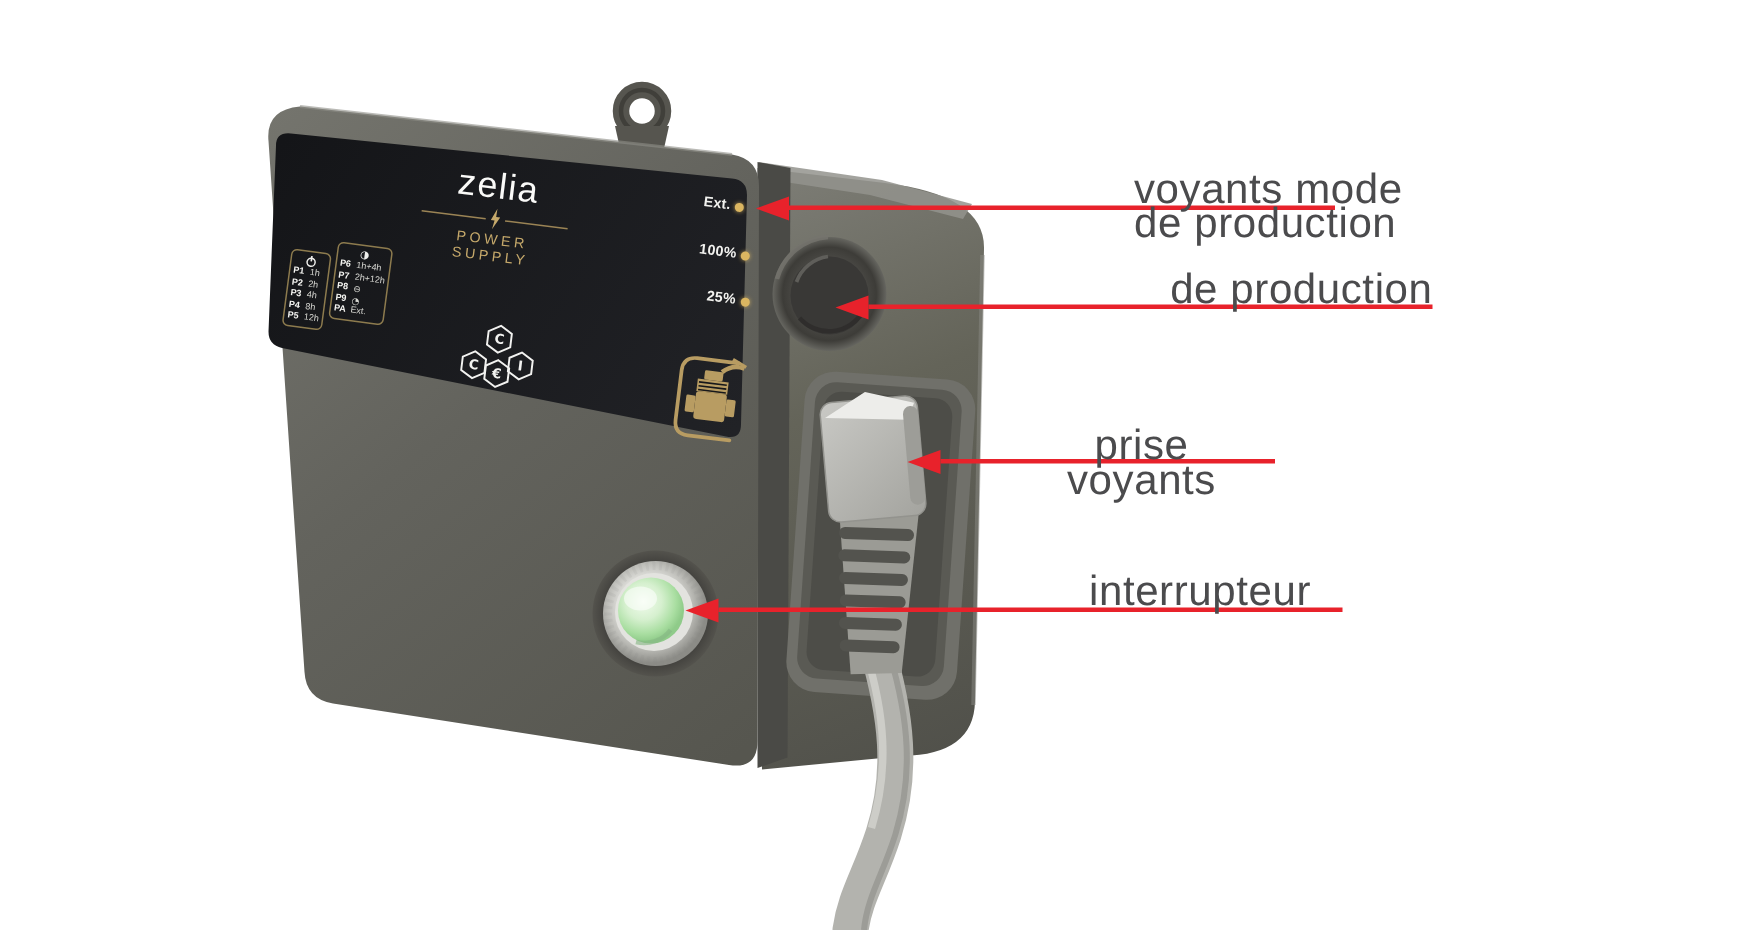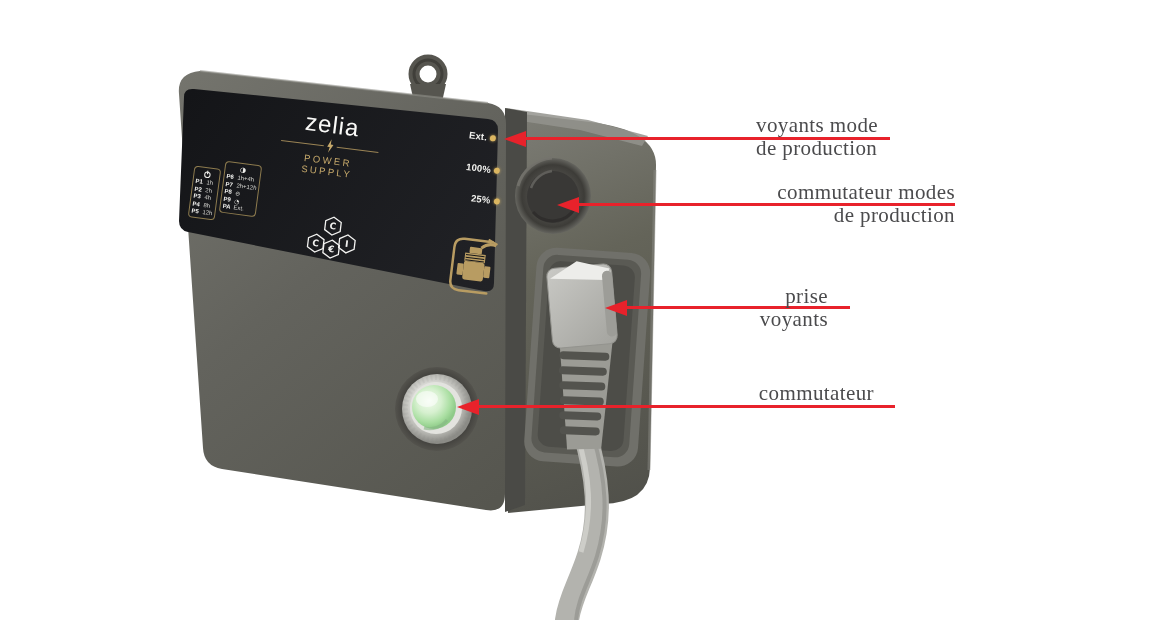--- a/index.html
+++ b/index.html
@@ -25,21 +25,21 @@
   .t2hdr{font-size:7px;color:#efefec;line-height:8px;}
 
   .led{display:flex;align-items:center;gap:3px;transform:rotate(7deg);
        font-size:9.5px;font-weight:bold;color:#f2f2ef;letter-spacing:.2px;}
   .led .dot{width:6px;height:6px;border-radius:50%;background:#dbb661;box-shadow:0 0 3px rgba(219,182,97,.8);}
 
   
   .leader{position:absolute;height:3px;background:#e8222b;z-index:6;}
   .leader::before{content:"";position:absolute;left:-22px;top:calc(50% - 8px);
       border-top:8px solid transparent;border-bottom:8px solid transparent;border-right:22px solid #e8222b;}
-  .ann{position:absolute;z-index:6;font-size:21px;line-height:23px;letter-spacing:.4px;color:#4b4b4d;font-family:Liberation Serif, serif;}
+  .ann{position:absolute;z-index:6;font-size:28px;line-height:23px;letter-spacing:.4px;color:#4b4b4d;}
   .ann div{white-space:nowrap;}
 </style>
 </head>
 <body>
 
 <div class="stage">
 
   <svg class="device" width="1158" height="620" viewBox="0 0 1158 620">
     <defs>
       <linearGradient id="gFront" gradientUnits="userSpaceOnUse" x1="186" y1="72" x2="520" y2="480">
@@ -262,24 +262,23 @@
   <div class="leader" style="left:526px;top:137px;width:364px;"></div>
   <div class="leader" style="left:579px;top:203px;width:376px;"></div>
   <div class="leader" style="left:627px;top:306px;width:223px;"></div>
   <div class="leader" style="left:479px;top:405px;width:416px;"></div>
 
   <div class="ann" style="left:756px;top:114px;width:140px;text-align:left;">
     <div>voyants mode</div>
     <div>de production</div>
   </div>
   <div class="ann" style="left:755px;top:181px;width:200px;text-align:right;">
-    <div>commutateur modes</div>
     <div>de production</div>
   </div>
-  <div class="ann" style="left:724px;top:285px;width:104px;text-align:right;">
+  <div class="ann" style="left:709px;top:285px;width:104px;text-align:center;">
     <div>prise</div>
     <div>voyants</div>
   </div>
   <div class="ann" style="left:720px;top:382px;width:154px;text-align:right;">
-    <div>commutateur</div>
+    <div>interrupteur</div>
   </div>
 
 </div>
 
 </body></html>

